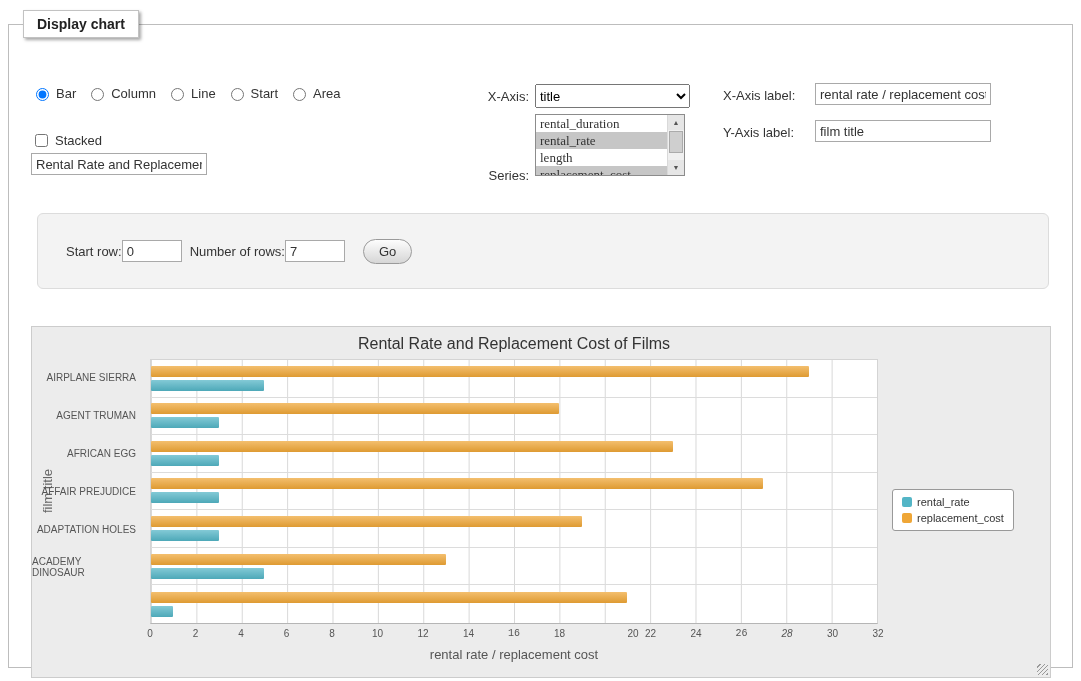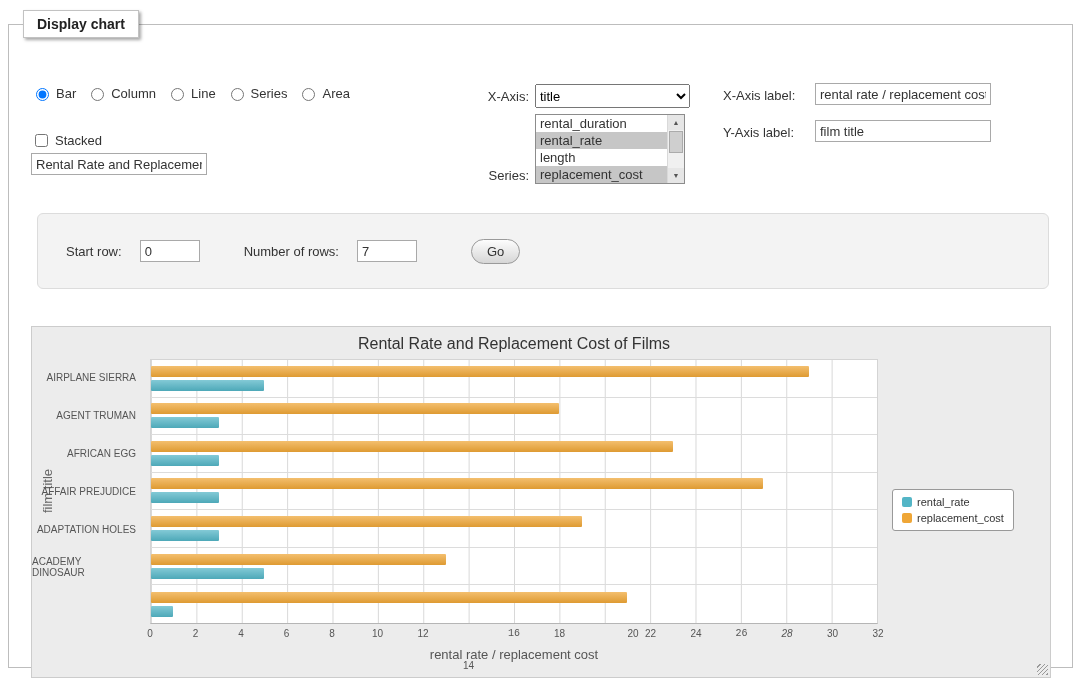--- a/index.html
+++ b/index.html
@@ -23,37 +23,37 @@
     font-family:"Liberation Sans", sans-serif; font-size:13px; color:#333;
     border:1px solid #a9a9a9; padding:2px 4px; height:22px; background:#fff;
   }
   
   #chart-type-radios { left:22px; top:47px; }
   #stacked-row { left:22px; top:93px; }
   #chart-title-input { left:22px; top:115px; width:176px; }
   .mid-label { width:72px; text-align:right; color:#333; }
   #x-axis-select-label { left:448px; top:51px; }
   #x-axis-select { left:526px; top:46px; width:155px; height:24px; font-size:13px; font-family:"Liberation Sans", sans-serif; }
-  #series-listbox { left:526px; top:76px; width:150px; height:70px; background:#fff; border:1px solid #8c8c8c; display:flex; }
+  #series-listbox { left:526px; top:76px; width:150px; height:62px; background:#fff; border:1px solid #8c8c8c; display:flex;font-family:Liberation Serif, serif; }
   #series-listbox .opts { flex:1; overflow:hidden; }
   #series-listbox .opt { height:17px; line-height:17px; padding-left:4px; font-size:13px; white-space:nowrap; }
   #series-listbox .opt.sel { background:#c6c6c6; }
   #series-listbox .sb { width:17px; background:#f0f0f0; border-left:1px solid #d9d9d9; display:flex; flex-direction:column; }
   #series-listbox .sb .arr { height:15px; background:#e6e6e6; color:#555; font-size:7px; display:flex; align-items:center; justify-content:center; }
   #series-listbox .sb .track { flex:1; position:relative; }
   #series-listbox .sb .thumb { position:absolute; left:1px; right:1px; top:1px; height:22px; background:#cfcfcf; border:1px solid #ababab; }
   #x-axis-label-label { left:714px; top:50px; }
   #x-axis-label-input { left:806px; top:45px; width:176px; }
   #y-axis-label-label { left:714px; top:87px; }
   #y-axis-label-input { left:806px; top:82px; width:176px; }
   
   #rows-panel {
     left:28px; top:175px; width:1012px; height:76px;
     background:#f3f3f3; border:1px solid #dcdcdc; border-radius:6px;
-    display:flex; align-items:center; padding-left:28px; gap:18px;
+    display:flex; align-items:center; padding-left:28px; gap:0;
   }
   #rows-panel .gap-sm { width:8px; } #rows-panel .gap-md { width:18px; }
   #start-row-input, #num-rows-input { width:60px; }
   #go-button {
     font-family:"Liberation Sans", sans-serif; font-size:13px; color:#333;
     padding:4px 15px; border-radius:14px; border:1px solid #9a9a9a;
     background:linear-gradient(#fdfdfd,#d6d6d6); cursor:pointer;
   }
   
   #chart-panel {
@@ -100,21 +100,21 @@
         <input type="radio" name="charttype" checked="" style="">
         <span>Bar</span>
       </label><label class="inline-wrap">
         <input type="radio" name="charttype" style="">
         <span>Column</span>
       </label><label class="inline-wrap">
         <input type="radio" name="charttype" style="">
         <span>Line</span>
       </label><label class="inline-wrap">
         <input type="radio" name="charttype" style="">
-        <span>Series</span>
+        <span>Start</span>
       </label><label class="inline-wrap">
         <input type="radio" name="charttype" style="">
         <span>Area</span>
       </label></div>
 
   <div class="abs" id="stacked-row">
     <label class="inline-wrap">
       <input type="checkbox" id="stacked-checkbox" style="">
       <span>Stacked</span>
     </label>
@@ -202,21 +202,21 @@
         </div>
       </div>
     <div id="x-ticks">
         <span class="x-tick" style="left: 0%;">0</span>
         <span class="x-tick" style="left: 6.25%;">2</span>
         <span class="x-tick" style="left: 12.5%;">4</span>
         <span class="x-tick" style="left: 18.75%;">6</span>
         <span class="x-tick" style="left: 25%;">8</span>
         <span class="x-tick" style="left: 31.25%;">10</span>
         <span class="x-tick" style="left: 37.5%;">12</span>
-        <span class="x-tick" style="left: 43.75%; margin-top: 32px;">14</span>
+        <span class="x-tick" style="left: 43.75%;">14</span>
         <span class="x-tick" style="left: 50%; font-family: Liberation Mono, monospace;">16</span>
         <span class="x-tick" style="left: 56.25%;">18</span>
         <span class="x-tick" style="left: 62.5%; margin-left: 28px;">20</span>
         <span class="x-tick" style="left: 68.75%;">22</span>
         <span class="x-tick" style="left: 75%;">24</span>
         <span class="x-tick" style="left: 81.25%; font-family: Liberation Mono, monospace;">26</span>
         <span class="x-tick" style="left: 87.5%; font-style: italic;">28</span>
         <span class="x-tick" style="left: 93.75%;">30</span>
         <span class="x-tick" style="left: 100%;">32</span>
       </div>

